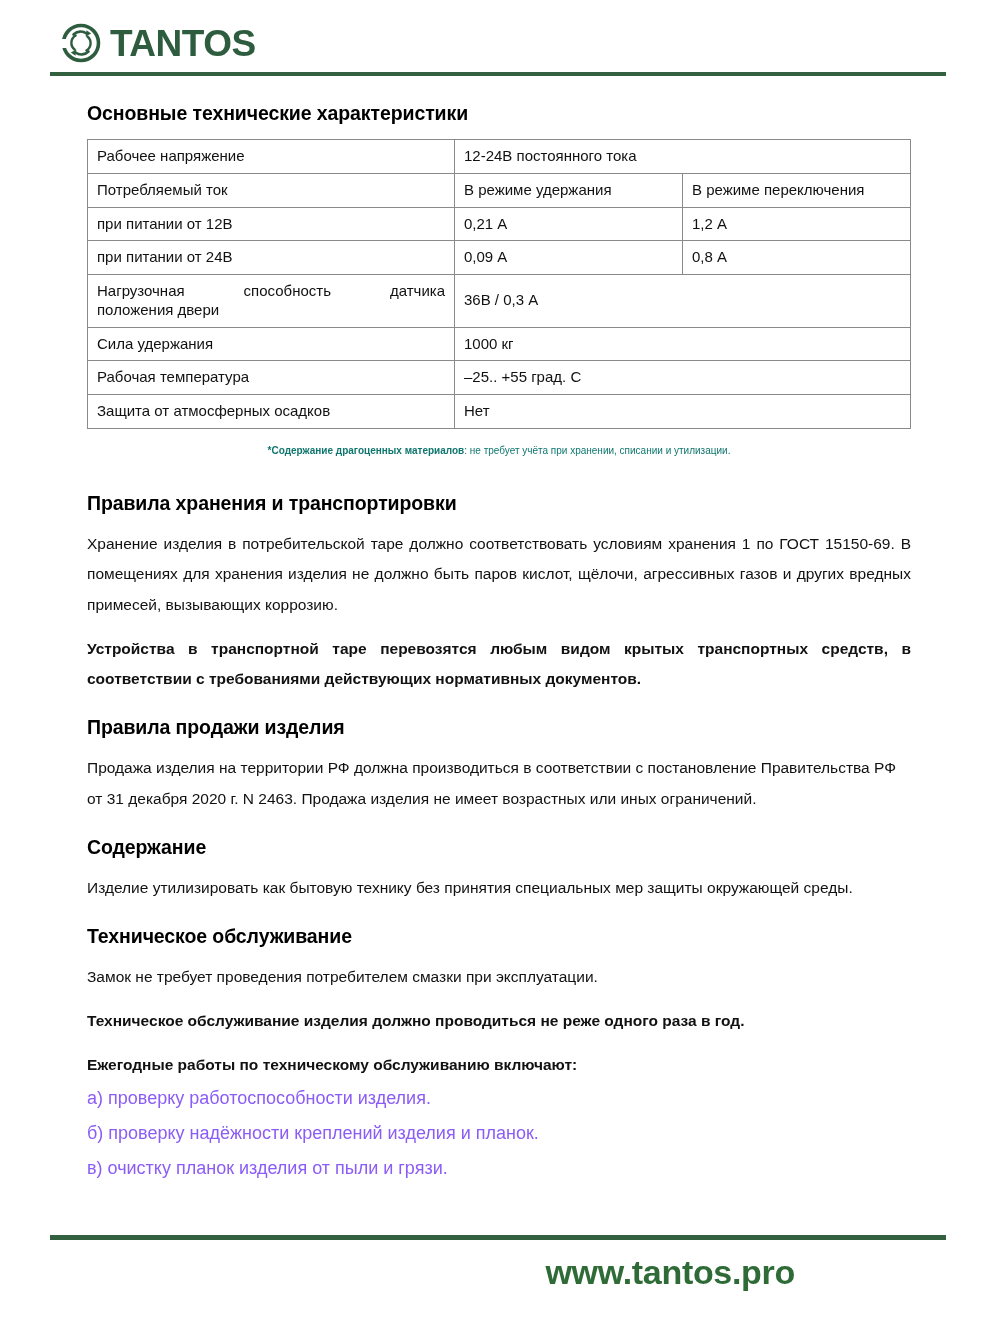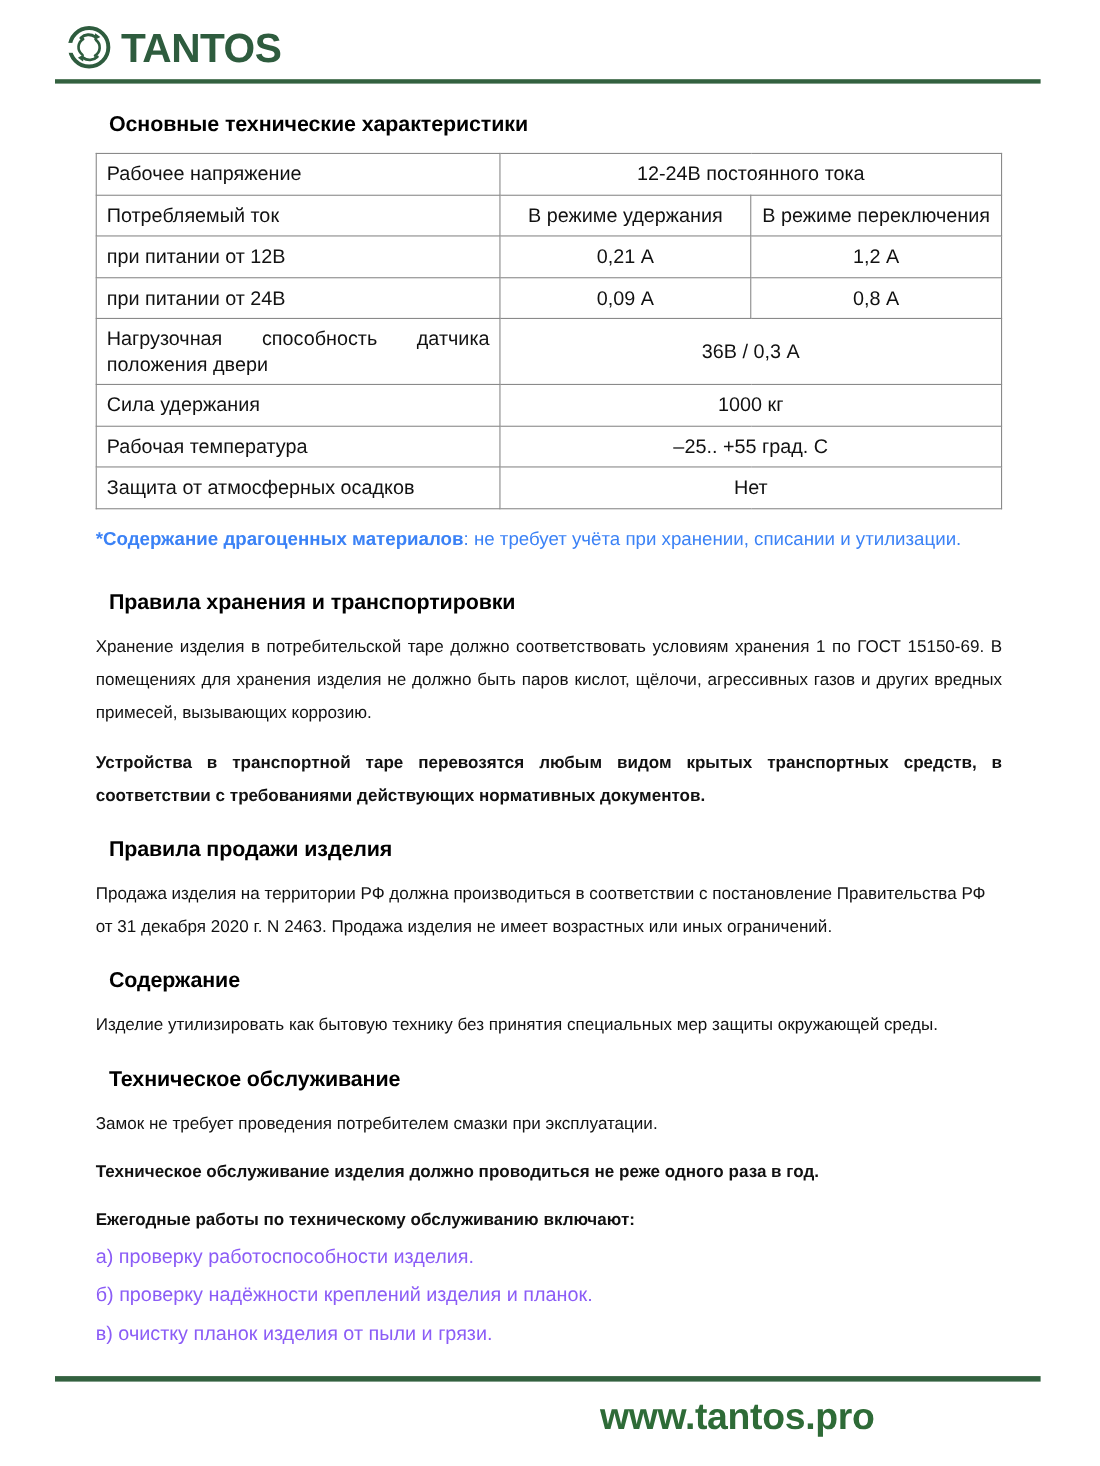--- a/index.html
+++ b/index.html
@@ -58,50 +58,50 @@
   .content {
     position: absolute;
     left: 87px;
     top: 102px;
     width: 824px;
   }
 
   h2.section-title {
     font-size: 19.5px;
     font-weight: bold;
-    margin: 0 0 14px 12px;
+    margin: 0 0 14px 0;
     color: #000;
     letter-spacing: -0.1px;
   }
 
   
   table.spec-table {
     border-collapse: collapse;
     width: 824px;
     table-layout: fixed;
     margin: 0 0 0 0;
   }
   table.spec-table td {
     border: 1px solid #8a8a8a;
-    font-size: 18px;
+    font-size: 15px;
     padding: 7px 9px;
     color: #111;
     vertical-align: middle;
     line-height: 1.25;
   }
   td.col-label { width: 348px; text-align: left; }
-  td.val-center { text-align: center; }
+  td.val-center { text-align: left; }
 
   
   .note {
-    font-size: 17px;
+    font-size: 10px;
     line-height: 1.55;
     margin: 14px 0 0 0;
-    text-align: left;
-    color: #3b82f6;
+    text-align: center;
+    color: #0f766e;
   }
   .note b { font-weight: bold; }
 
   
   .section { margin-top: 34px; }
   .section.tight { margin-top: 22px; }
 
   p.body-text {
     font-size: 15.5px;
     line-height: 1.95;
@@ -115,21 +115,21 @@
   .list-line {
     font-size: 18px;
     line-height: 1.95;
     color: #8b5cf6;
   }
 
   
   .page-footer {
     position: absolute;
     left: 0;
-    bottom: 0;
+    bottom: 16px;
     width: 849px;
     height: 88px;
   }
   .footer-rule {
     position: absolute;
     left: 50px;
     top: 6px;
     width: 896px;
     height: 5px;
     background: #33613f;

